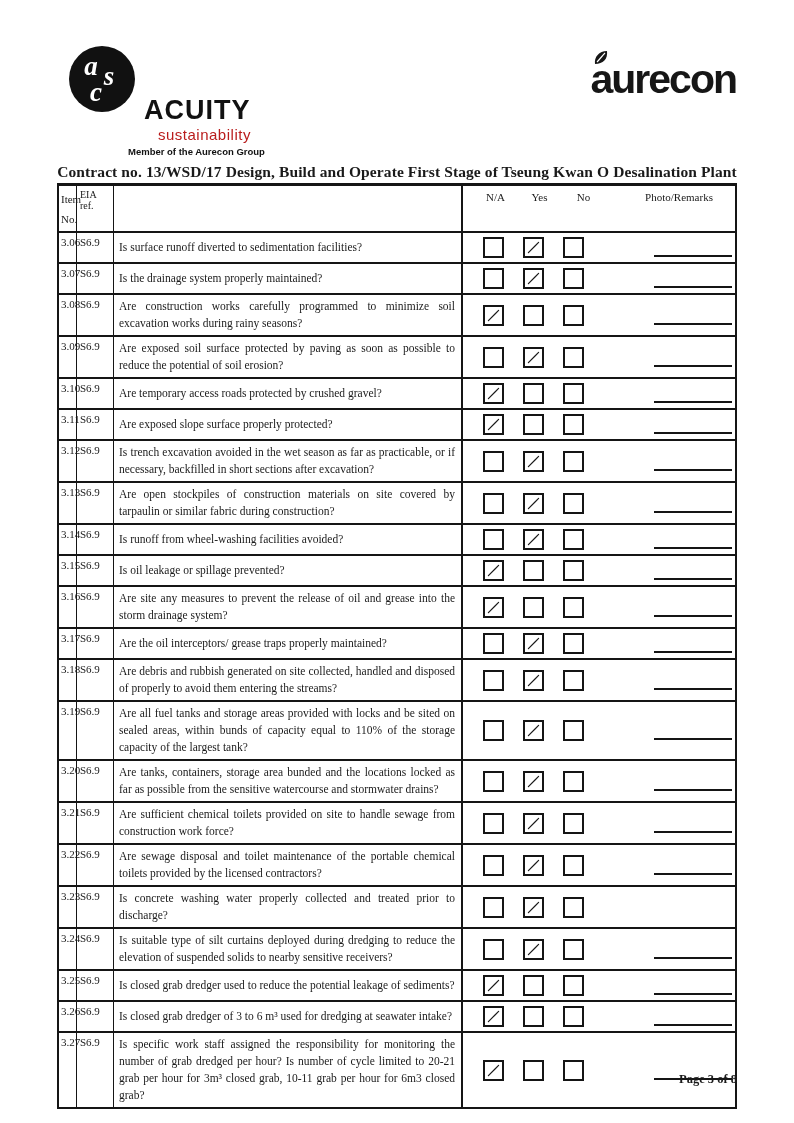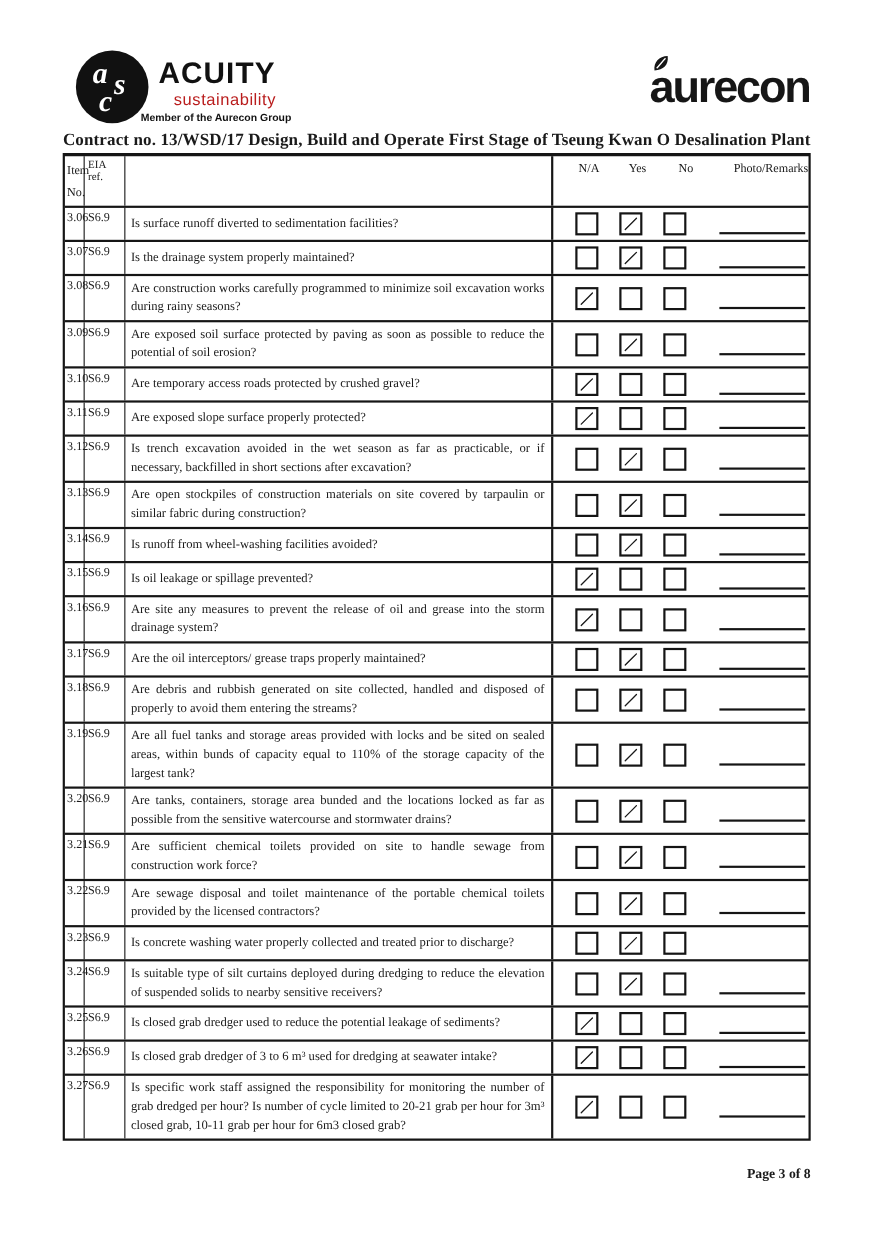--- a/index.html
+++ b/index.html
@@ -6,52 +6,52 @@
   body { background:#888; font-family:"Liberation Serif", serif; }
   .page {
     width:794px; height:1123px; background:#fff; margin:0 auto;
     position:relative; overflow:hidden; color:#1a1a1a;
   }
   
   .logo-band { display:flex; justify-content:space-between; padding:45px 58px 0 68px; }
   .acuity { display:flex; align-items:flex-start; }
   .acuity-mark { width:68px; height:68px; flex:0 0 auto; }
   .acuity-text { margin-left:8px; padding-top:8px; font-family:"Liberation Sans", sans-serif; }
-  .acuity-name { font-size:27px; font-weight:bold; letter-spacing:1px; color:#111; line-height:1; }
+  .acuity-name { font-size:27px; font-weight:bold; letter-spacing:1px; color:#111; line-height:1;margin-top:44px; }
   .acuity-sub { font-size:15px; color:#b91c1c; letter-spacing:0.5px; margin:3px 0 0 14px; line-height:1; }
   .acuity-member { font-family:"Liberation Sans", sans-serif; font-size:9.5px; font-weight:bold; color:#111; margin:4px 0 0 -16px; }
   .aurecon { position:relative; padding-top:14px; }
   .aurecon-name { font-family:"Liberation Sans", sans-serif; font-weight:bold; font-size:41px; letter-spacing:-2px; color:#161616; line-height:1; }
   .aurecon-leaf { position:absolute; top:4px; left:2px; }
   
   .doc-title { text-align:center; font-weight:bold; font-size:15.5px; margin-top:6px; letter-spacing:0.1px; }
   
   .checklist { margin:2px 57px 0 57px; border:2px solid #151515; border-top:3px solid #151515; }
   .row { display:flex; border-bottom:2px solid #151515; min-height:31px; }
   .row:last-child { border-bottom:none; }
   .hdr { border-bottom:2.5px solid #151515; min-height:42px; }
   .c-item  { width:18px;  flex:0 0 auto; border-right:1.5px solid #151515; font-size:11px; padding:3px 1px 2px 2px; }
   .c-eia   { width:37px;  flex:0 0 auto; border-right:1.5px solid #151515; font-size:11px; padding:3px 1px 2px 3px; }
   .c-q     { flex:1 1 auto; border-right:2px solid #151515; font-size:11.5px; line-height:17px;
              padding:3px 6px 3px 5px; display:flex; align-items:center; text-align:justify; }
   .c-q > span { width:100%; }
-  .c-right { width:232px; flex:0 0 auto; display:flex; align-items:center; padding-left:20px; }
+  .c-right { width:272px; flex:0 0 auto; display:flex; align-items:center; padding-left:20px; }
   .hdr .c-right { align-items:flex-start; padding-top:5px; }
   .hdr .c-item { font-size:11px; line-height:20px; }
   .hdr .c-eia  { font-size:10px; }
   .hd-lbl { width:25px; margin-right:19px; text-align:center; font-size:11px; flex:0 0 auto; }
   .hd-rem { flex:1 1 auto; text-align:center; font-size:11px; padding-right:4px;margin-left:12px; }
   .box { width:21px; height:21px; border:2px solid #151515; margin-right:19px; flex:0 0 auto;
          display:flex; align-items:center; justify-content:center; background:#fff; }
   .box svg { display:none; width:17px; height:17px; }
   .box.checked svg { display:block; }
   .remark { flex:1 1 auto; height:21px; display:flex; align-items:flex-end; justify-content:flex-end; padding-right:3px; }
   .rline { width:78px; height:2px; background:#151515; margin-bottom:1px; }
   
-  .footer { position:absolute; right:57px; bottom:48px; font-size:12.5px; font-weight:600; }
+  .footer { position:absolute; right:57px; bottom:36px; font-size:12.5px; font-weight:600; }
 </style>
 </head>
 <body>
 
 <div class="page">
 
   <div class="logo-band">
     <div class="acuity">
       <div class="acuity-mark">
         <svg viewBox="0 0 68 68">

